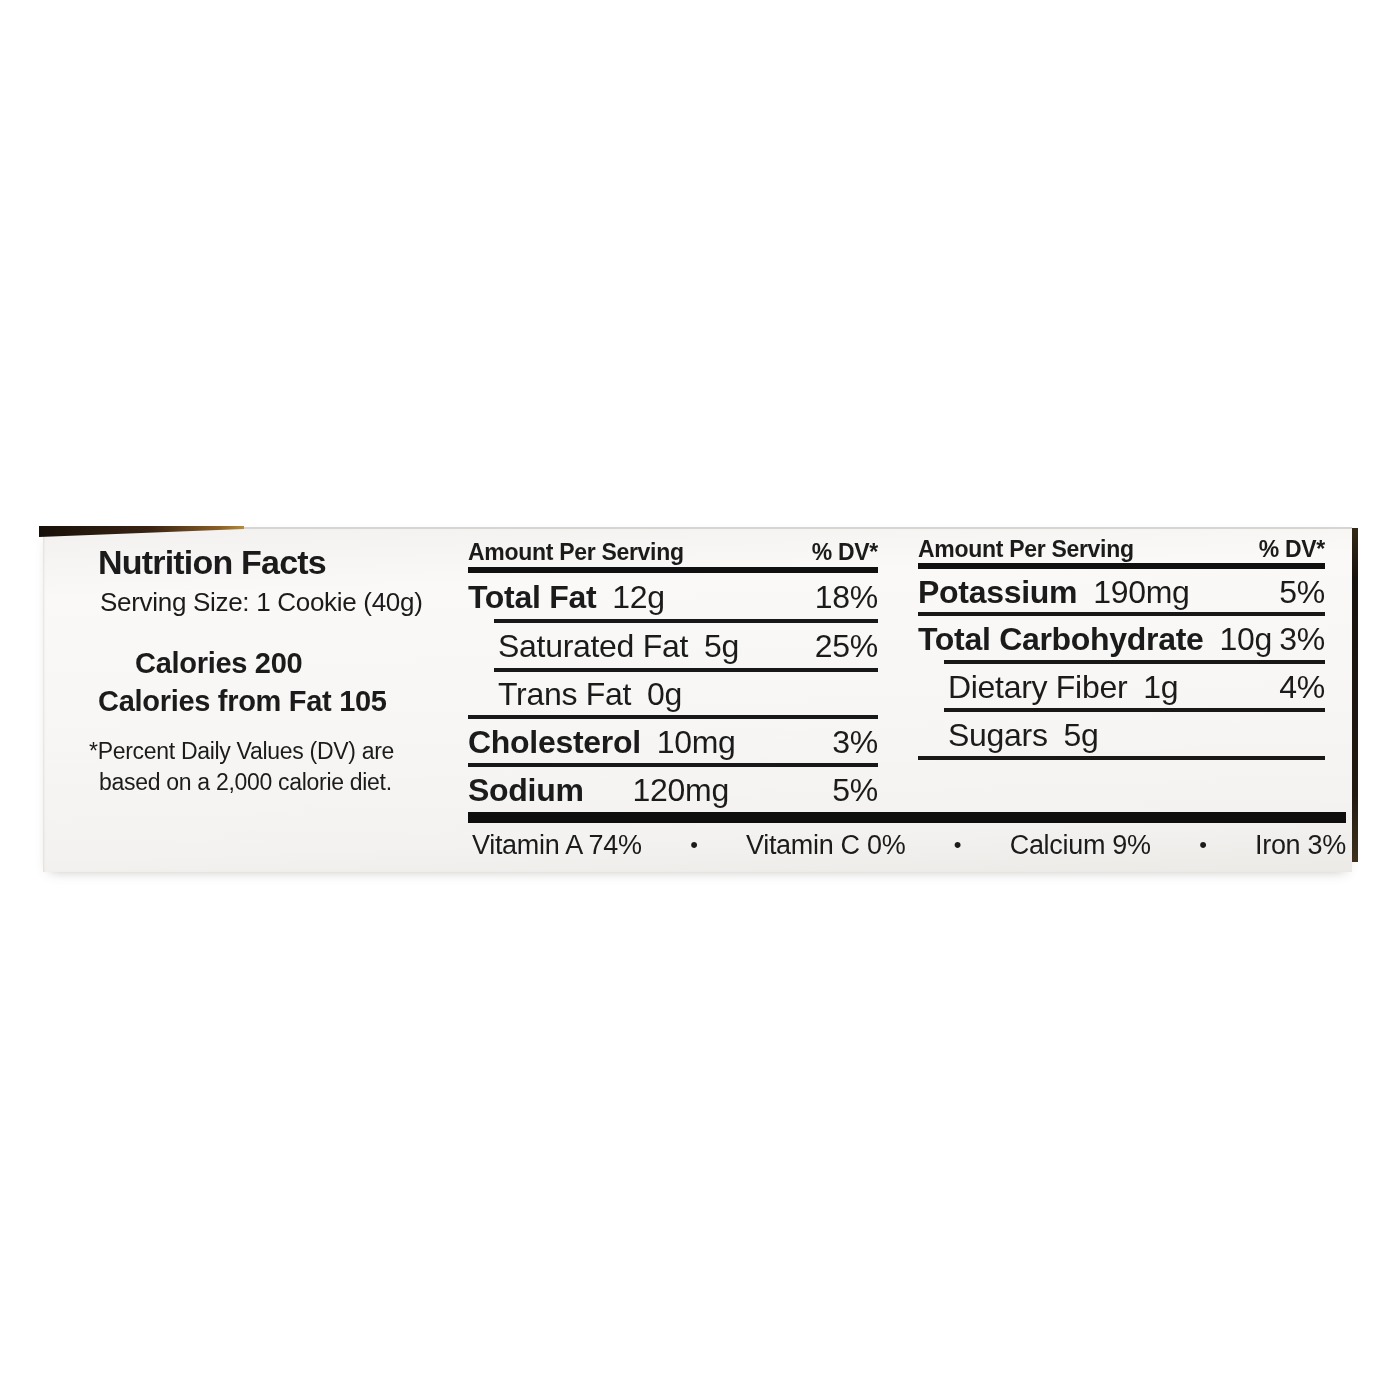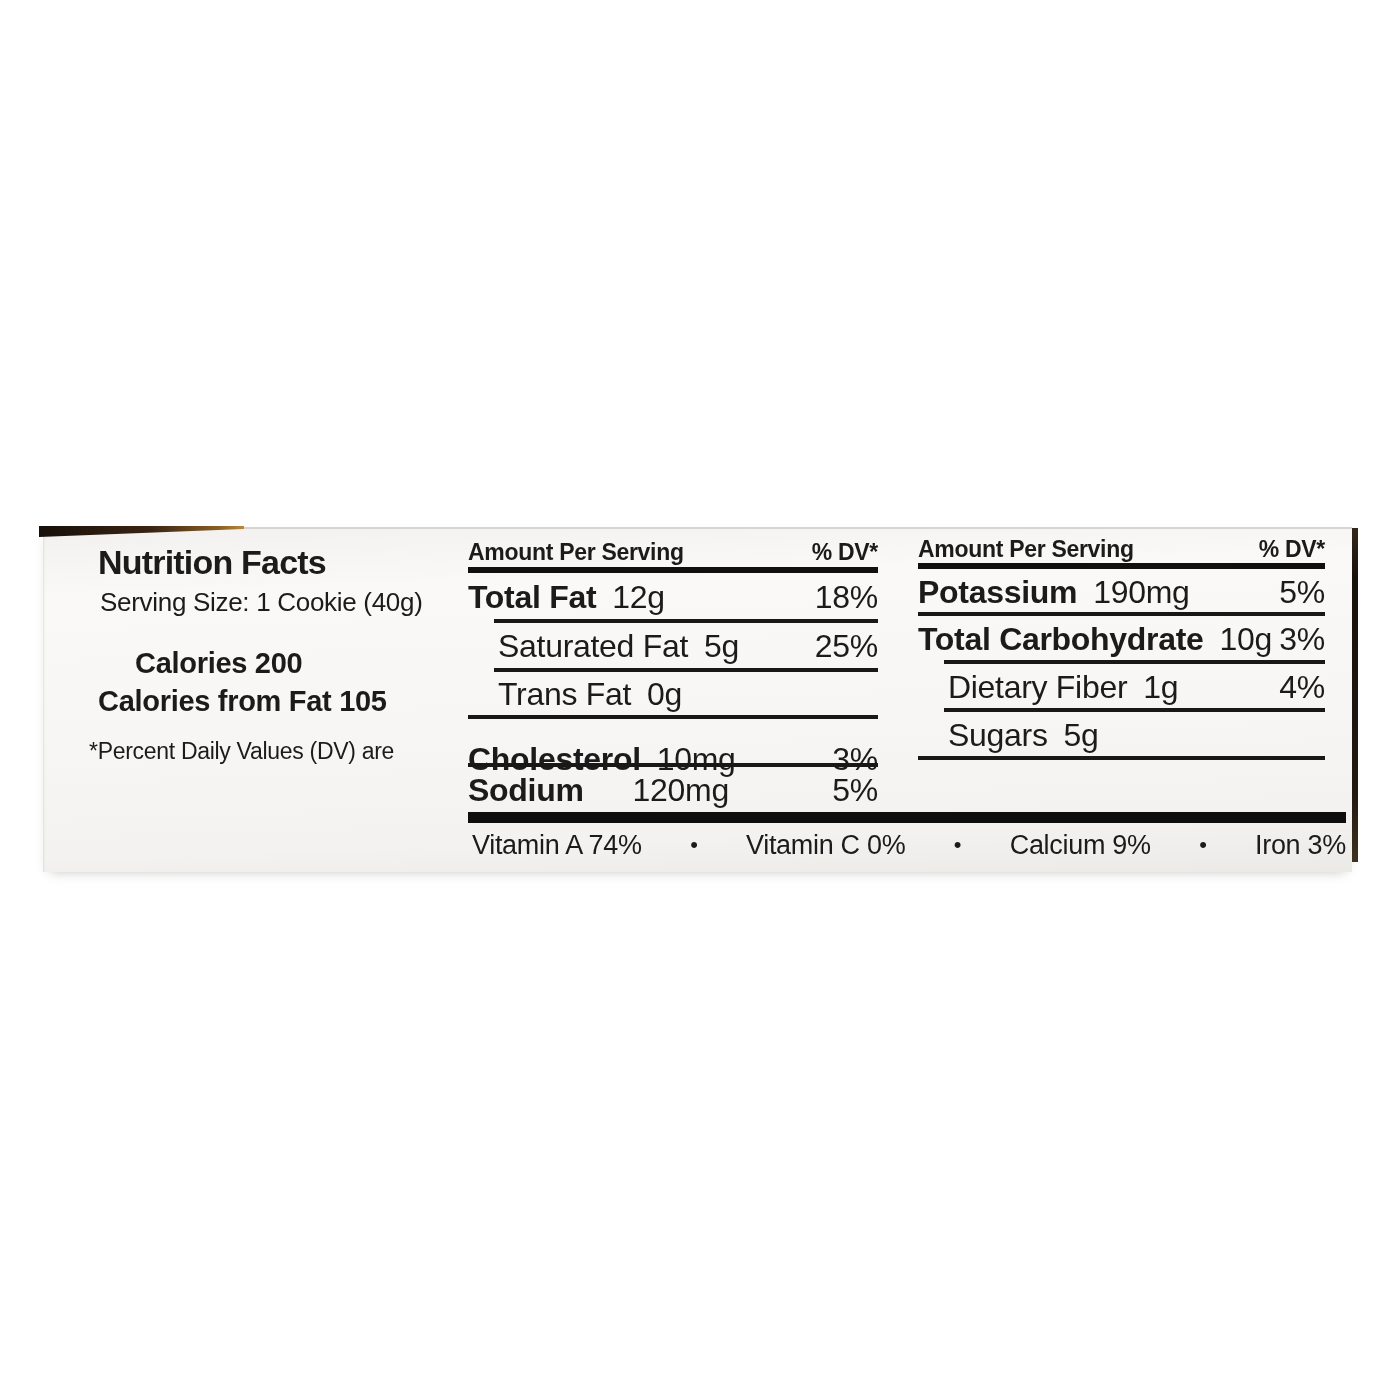--- a/index.html
+++ b/index.html
@@ -46,20 +46,21 @@
 
 <div id="page">
   <div id="band">
     <div id="wedge"></div>
 
     <div class="abs t-title" style="left:55px;top:14px;">Nutrition Facts</div>
     <div class="abs t-serving" style="left:57px;top:58px;">Serving Size: 1 Cookie (40g)</div>
     <div class="abs t-cal" style="left:48px;top:118px;margin-left:44px;">Calories 200</div>
     <div class="abs t-cal" style="left:55px;top:156px;">Calories from Fat 105</div>
     <div class="abs t-foot" style="left:46px;top:209px;">*Percent Daily Values (DV) are</div>
+    <div class="abs t-foot" style="left:56px;top:240px;">based on a 2,000 calorie diet.</div>
 
     <div class="col" style="left:425px;width:410px;">
       <div class="hdr" style="top:10px;">
         <span>Amount Per Serving</span>
         <span class="dv">% DV*</span>
       </div>
       <div class="thick" style="top:38px;left:0;width:410px;"></div>
 
       <div class="row" style="top:51px;">
         <span class="n">Total Fat</span>
@@ -75,21 +76,21 @@
       </div>
       <div class="hair" style="top:139px;left:26px;width:384px;"></div>
 
       <div class="row ind" style="top:148px;">
         <span class="n">Trans Fat</span>
         <span class="v">0g</span>
         <span class="dv"></span>
       </div>
       <div class="hair" style="top:186px;left:0;width:410px;"></div>
 
-      <div class="row" style="top:213px;">
+      <div class="row" style="top:196px;">
         <span class="n">Cholesterol</span>
         <span class="v">10mg</span>
         <span class="dv">3%</span>
       </div>
       <div class="hair" style="top:234px;left:0;width:410px;"></div>
 
       <div class="row" style="top:244px;gap:33px;">
         <span class="n">Sodium</span>
         <span class="v">120mg</span>
         <span class="dv">5%</span>

